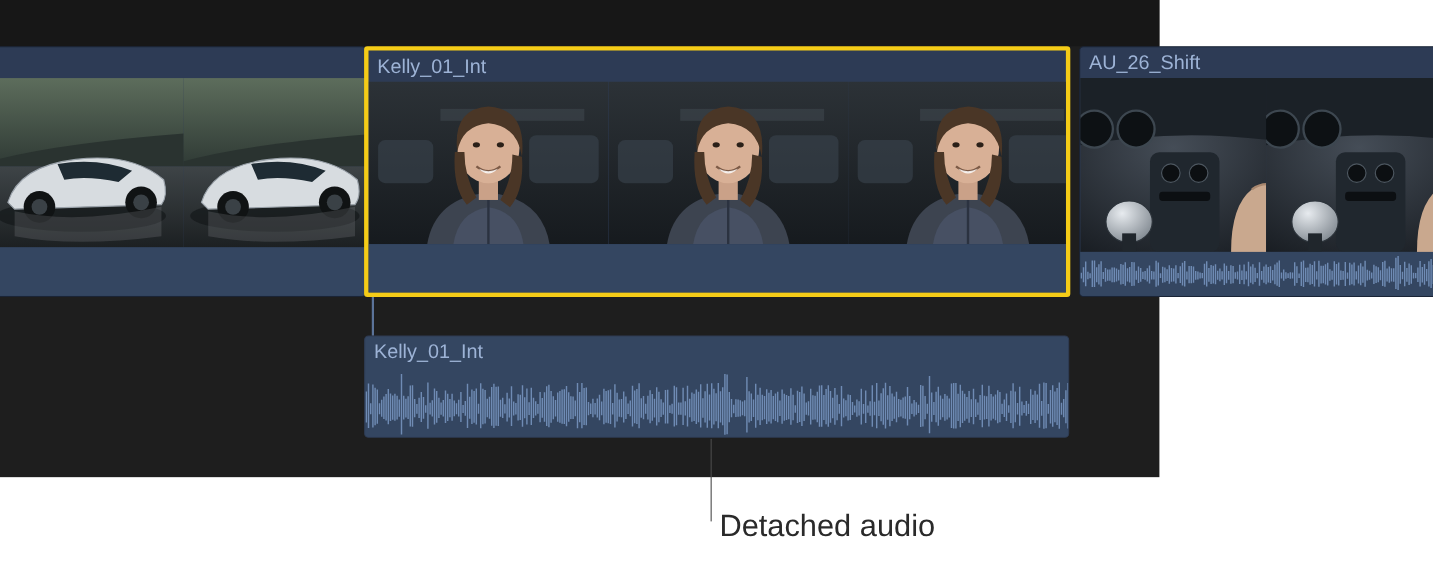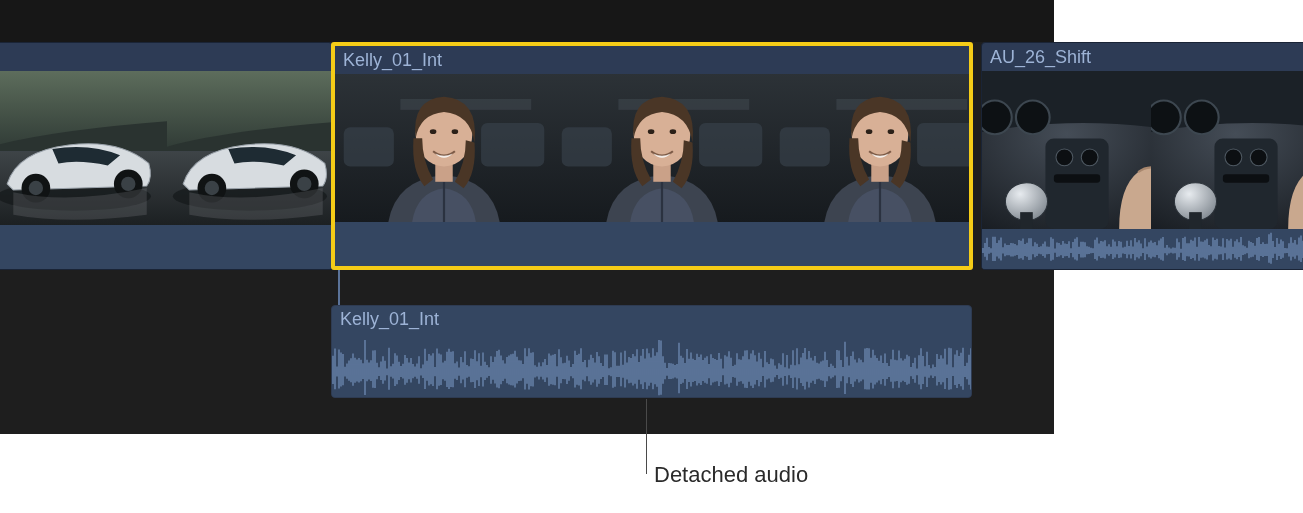--- a/index.html
+++ b/index.html
@@ -114,21 +114,21 @@
     height: 79px;
     background: #ffffff;
   }
   .annot-line-v {
     position: absolute;
     width: 1px;
     background: #4a4a4a;
   }
   .annot-text {
     position: absolute;
-    font-size: 22px;
+    font-size: 28px;
     color: #2a2a2a;
   }
 </style>
 </head>
 <body>
 
 <div class="timeline-area">
   <div class="top-strip"></div>
   <div id="clips-root">
       <div class="clip" style="left: -10px; top: 42px; width: 343px; height: 228px;">

